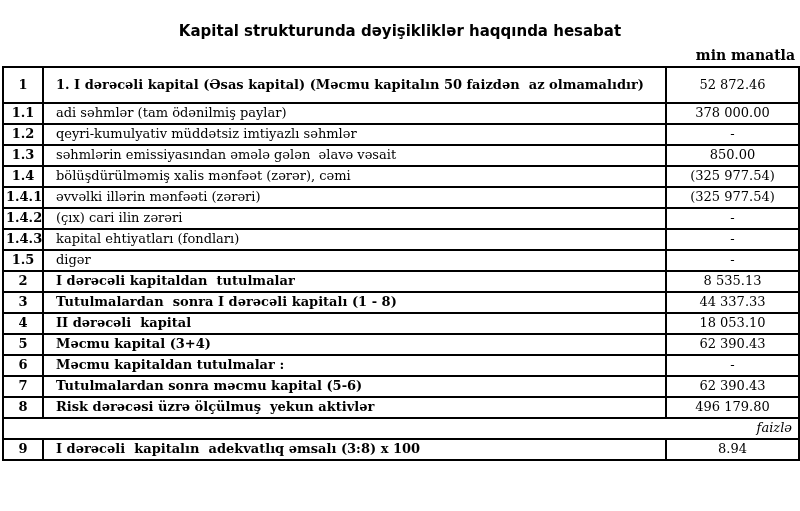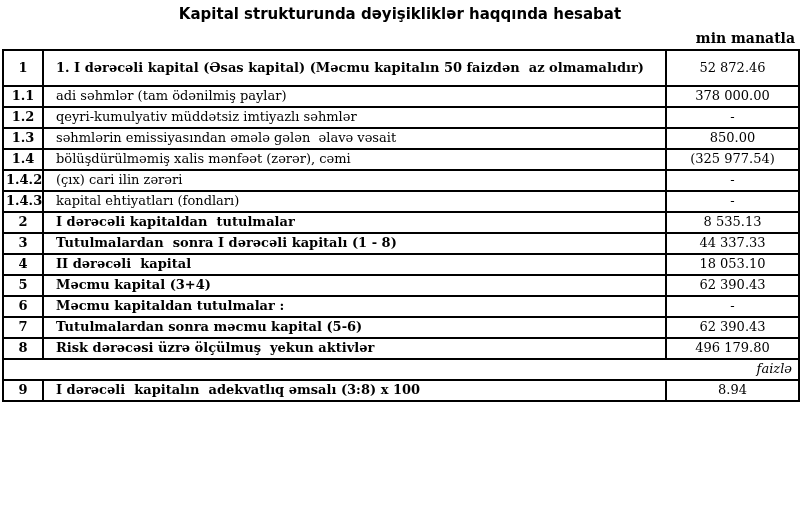--- a/index.html
+++ b/index.html
@@ -10,21 +10,21 @@
     color: #000000;
     font-family: "DejaVu Serif", "Liberation Serif", serif;
     overflow: hidden;
   }
   .page { width: 800px; height: 511px; }
   .title {
     font-family: "DejaVu Sans", "Liberation Sans", sans-serif;
     font-weight: bold;
     font-size: 15px;
     text-align: center;
-    padding-top: 5px;
+    padding-top: 22px;
     letter-spacing: 0;
   }
   .unit-label {
     font-weight: bold;
     font-size: 14px;
     text-align: right;
     padding: 7px 5px 3px 16px;
   }
   table.report {
     border-collapse: collapse;
@@ -94,27 +94,37 @@
           <td class="no">1.3</td>
           <td class="label">səhmlərin emissiyasından əmələ gələn  əlavə vəsait</td>
           <td class="value">850.00</td>
         </tr>
         <tr>
           <td class="no">1.4</td>
           <td class="label">bölüşdürülməmiş xalis mənfəət (zərər), cəmi</td>
           <td class="value">(325 977.54)</td>
         </tr>
         <tr>
+          <td class="no">1.4.1</td>
+          <td class="label">əvvəlki illərin mənfəəti (zərəri)</td>
+          <td class="value">(325 977.54)</td>
+        </tr>
+        <tr>
           <td class="no">1.4.2</td>
           <td class="label">(çıx) cari ilin zərəri</td>
           <td class="value">-</td>
         </tr>
         <tr>
           <td class="no">1.4.3</td>
           <td class="label">kapital ehtiyatları (fondları)</td>
+          <td class="value">-</td>
+        </tr>
+        <tr>
+          <td class="no">1.5</td>
+          <td class="label">digər</td>
           <td class="value">-</td>
         </tr>
         <tr class="bold">
           <td class="no">2</td>
           <td class="label">I dərəcəli kapitaldan  tutulmalar</td>
           <td class="value">8 535.13</td>
         </tr>
         <tr class="bold">
           <td class="no">3</td>
           <td class="label">Tutulmalardan  sonra I dərəcəli kapitalı (1 - 8)</td>

